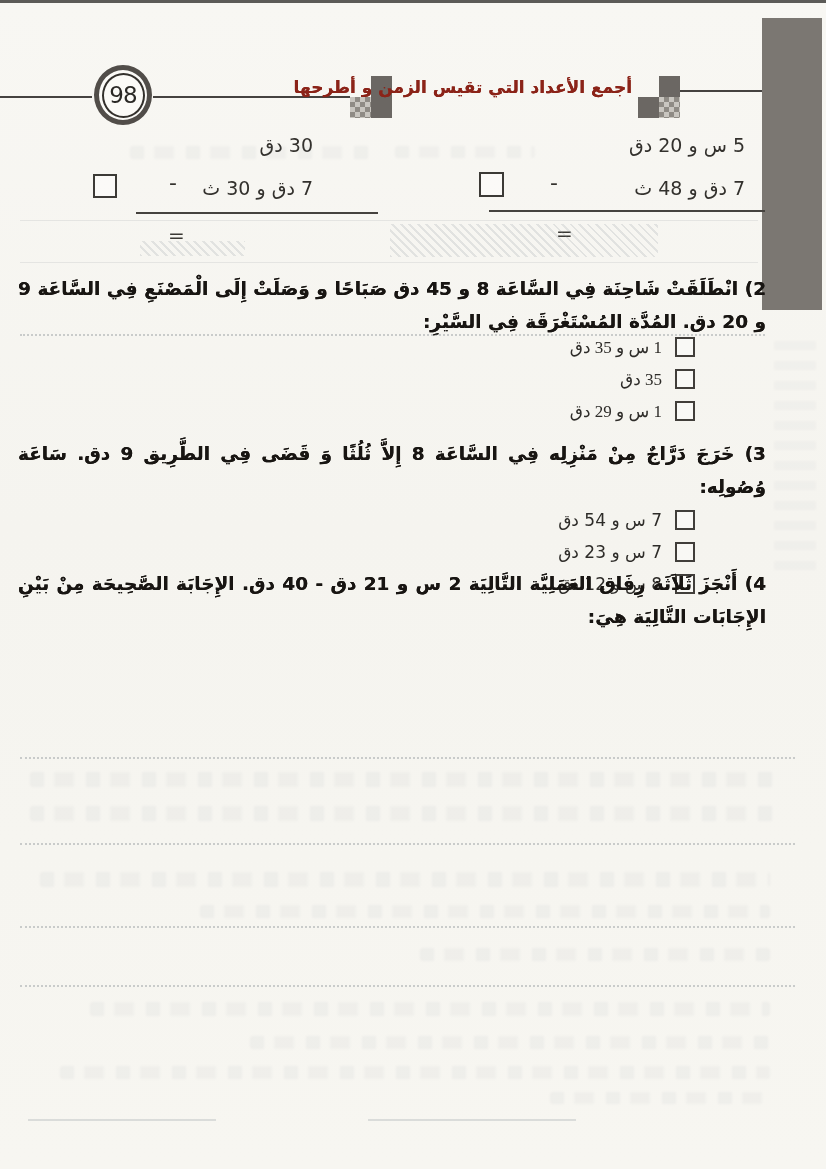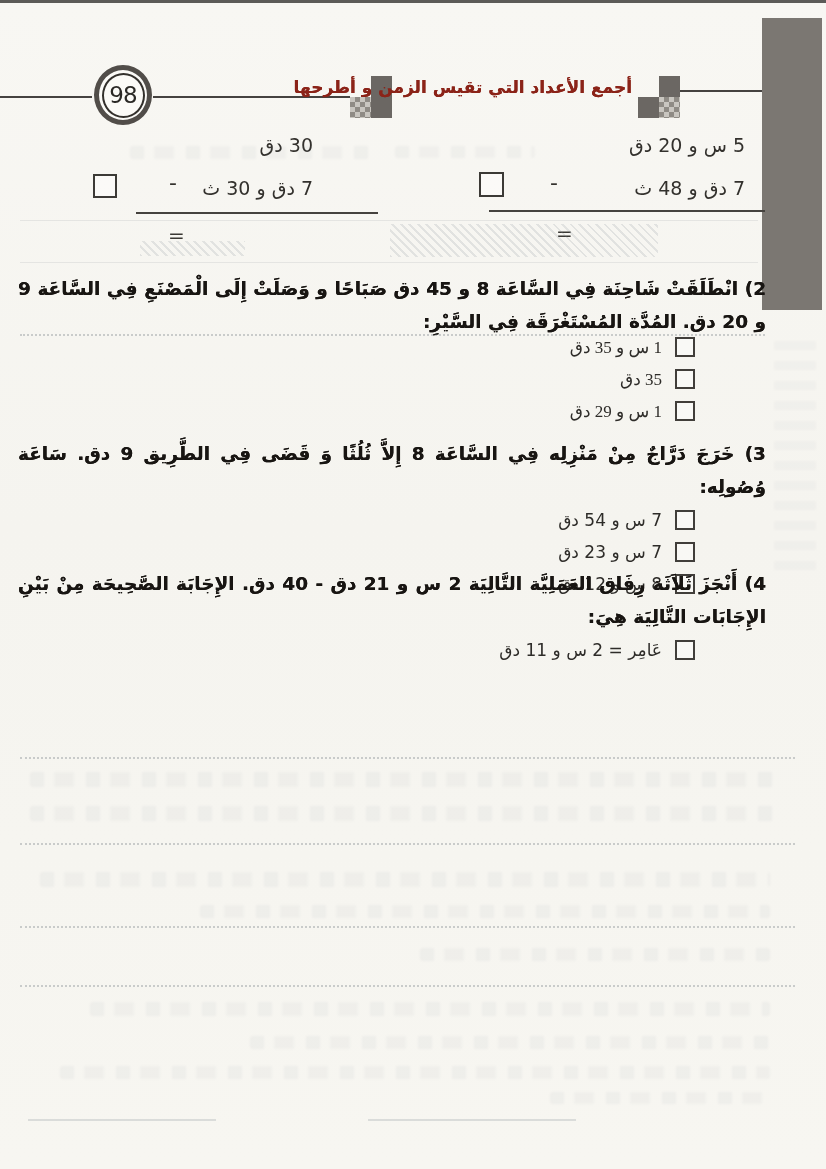--- a/index.html
+++ b/index.html
@@ -166,24 +166,20 @@
     <span class="opt-label">7 س و 23 دق</span>
   </div>
   <div class="opt-row">
     <span class="cb"></span>
     <span class="opt-label">8 س و 12 دق</span>
   </div>
 </div>
 
 <p class="abs q-text" style="top:567px;"><b>4)</b> <span>أَنْجَزَ ثَلاَثَة رِفَاق العَمَلِيَّة التَّالِيَة 2 س و 21 دق - 40 دق. الإِجَابَة الصَّحِيحَة مِنْ بَيْنِ الإِجَابَات التَّالِيَة هِيَ:</span></p>
 <div class="abs opts" style="top:639px;">
-  <div class="opt-row">
-    <span class="cb"></span>
-    <span class="opt-label">عَامِر = 2 س و 11 دق</span>
-  </div>
 </div>
 
 <div class="abs bleed-col" style="left:774px; top:335px; width:42px; height:235px;"></div>
 
 <div class="abs bleed-dotted" style="left:20px; top:757px; width:775px;"></div>
 <div class="abs bleed-row" style="left:30px; top:772px; width:750px; height:15px;"></div>
 <div class="abs bleed-row" style="left:30px; top:806px; width:750px; height:15px;"></div>
 <div class="abs bleed-dotted" style="left:20px; top:843px; width:775px;"></div>
 <div class="abs bleed-row" style="left:40px; top:872px; width:730px; height:15px;"></div>
 <div class="abs bleed-row" style="left:200px; top:905px; width:570px; height:13px;"></div>

